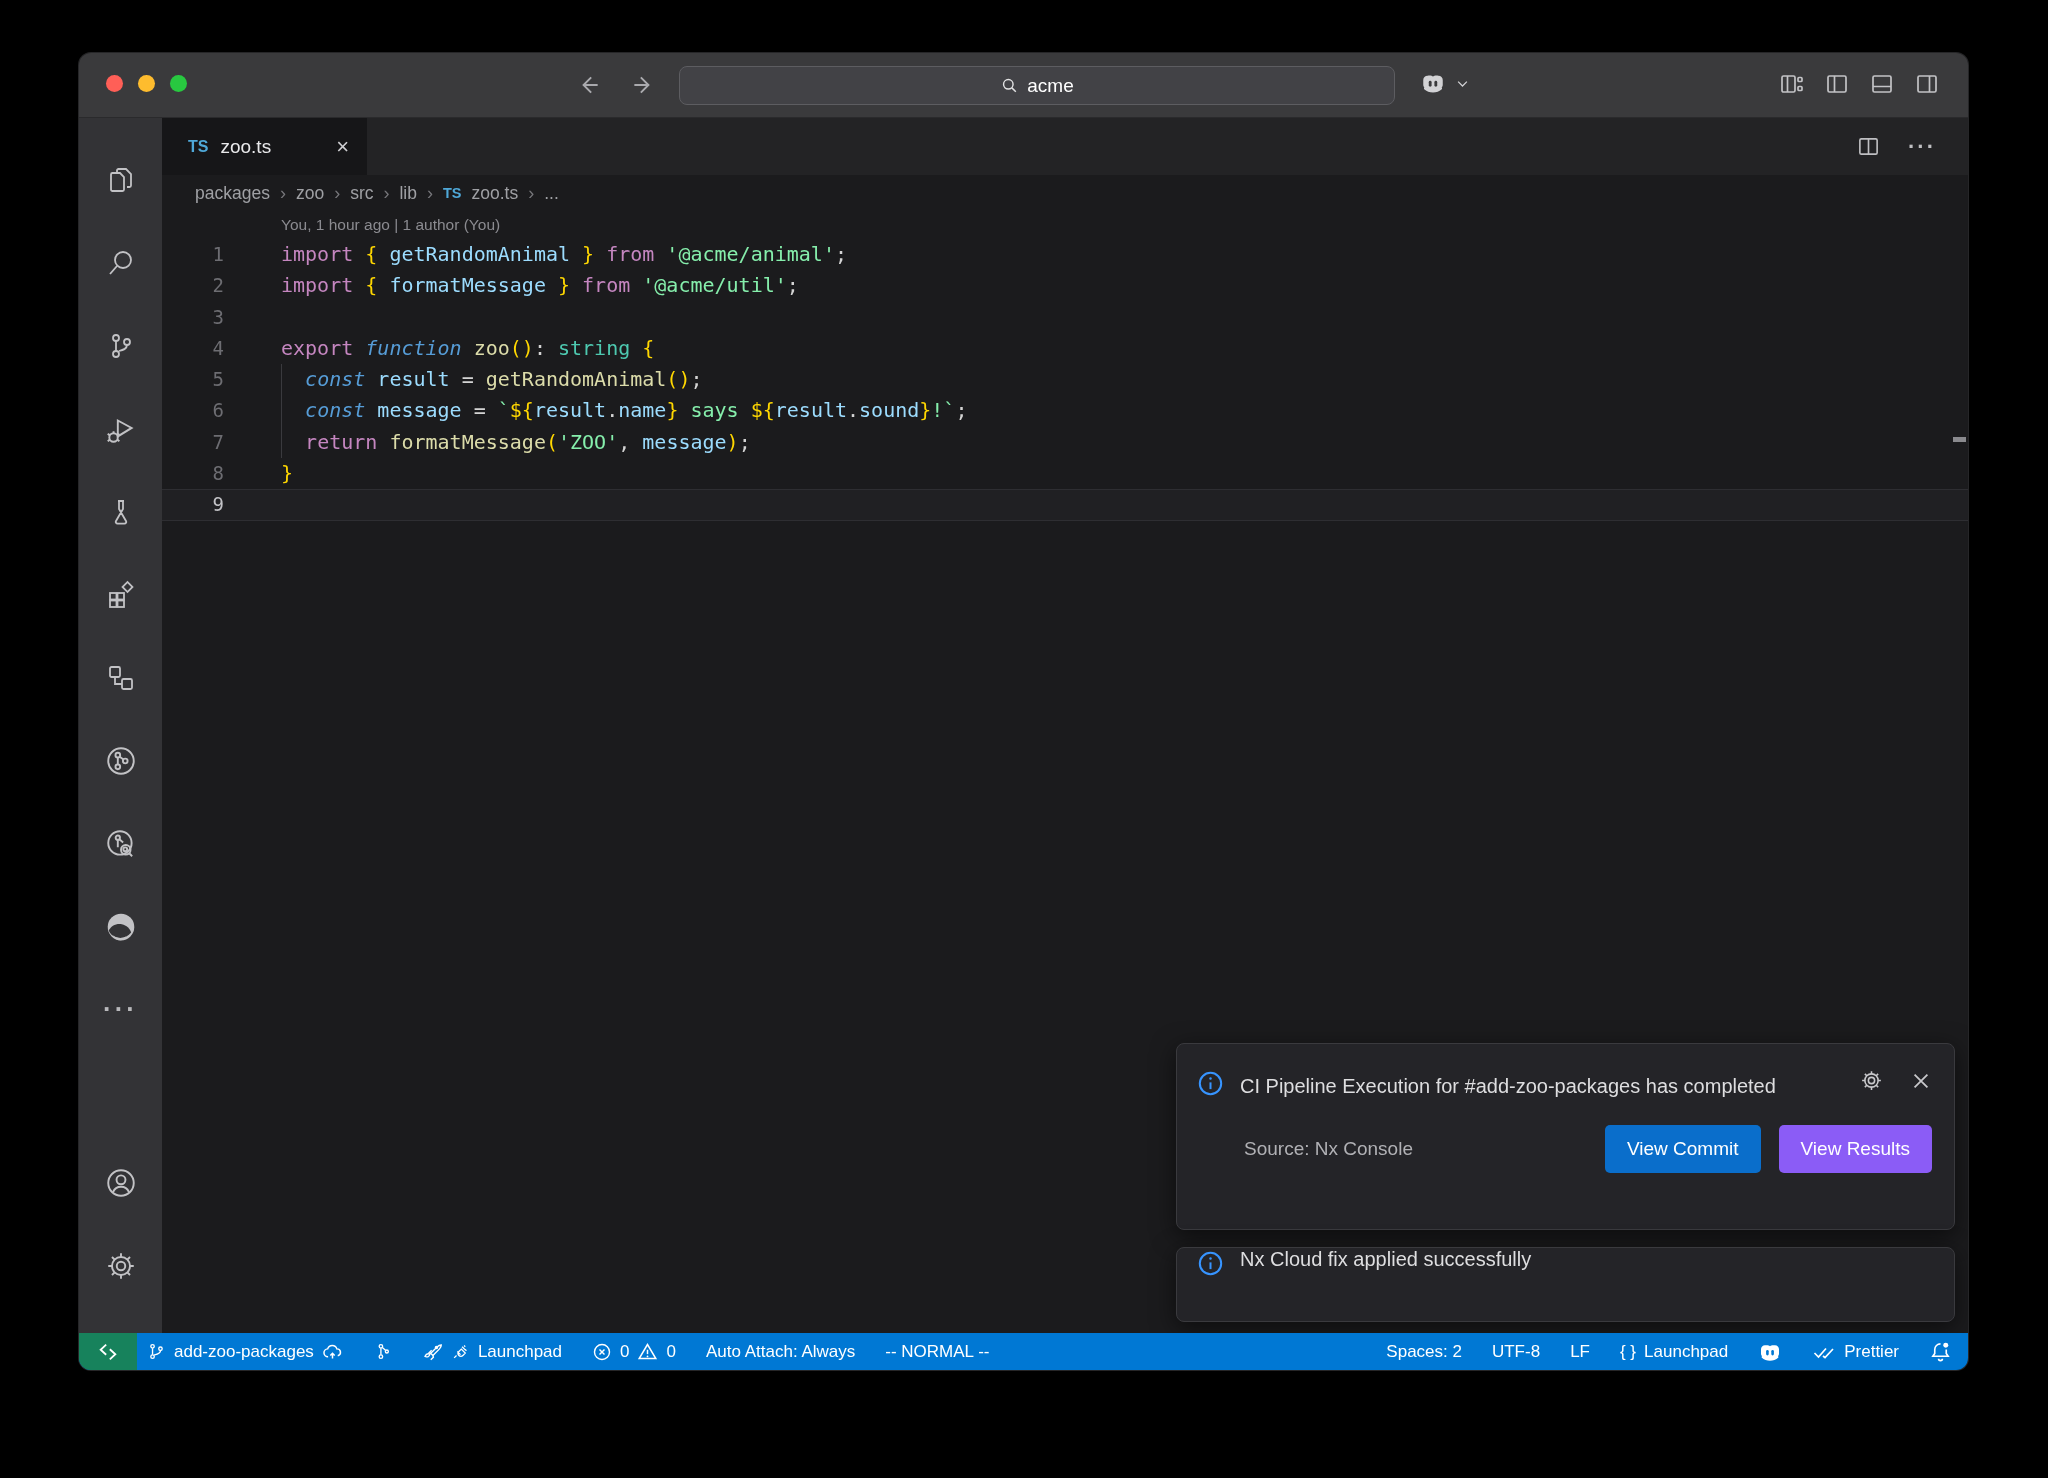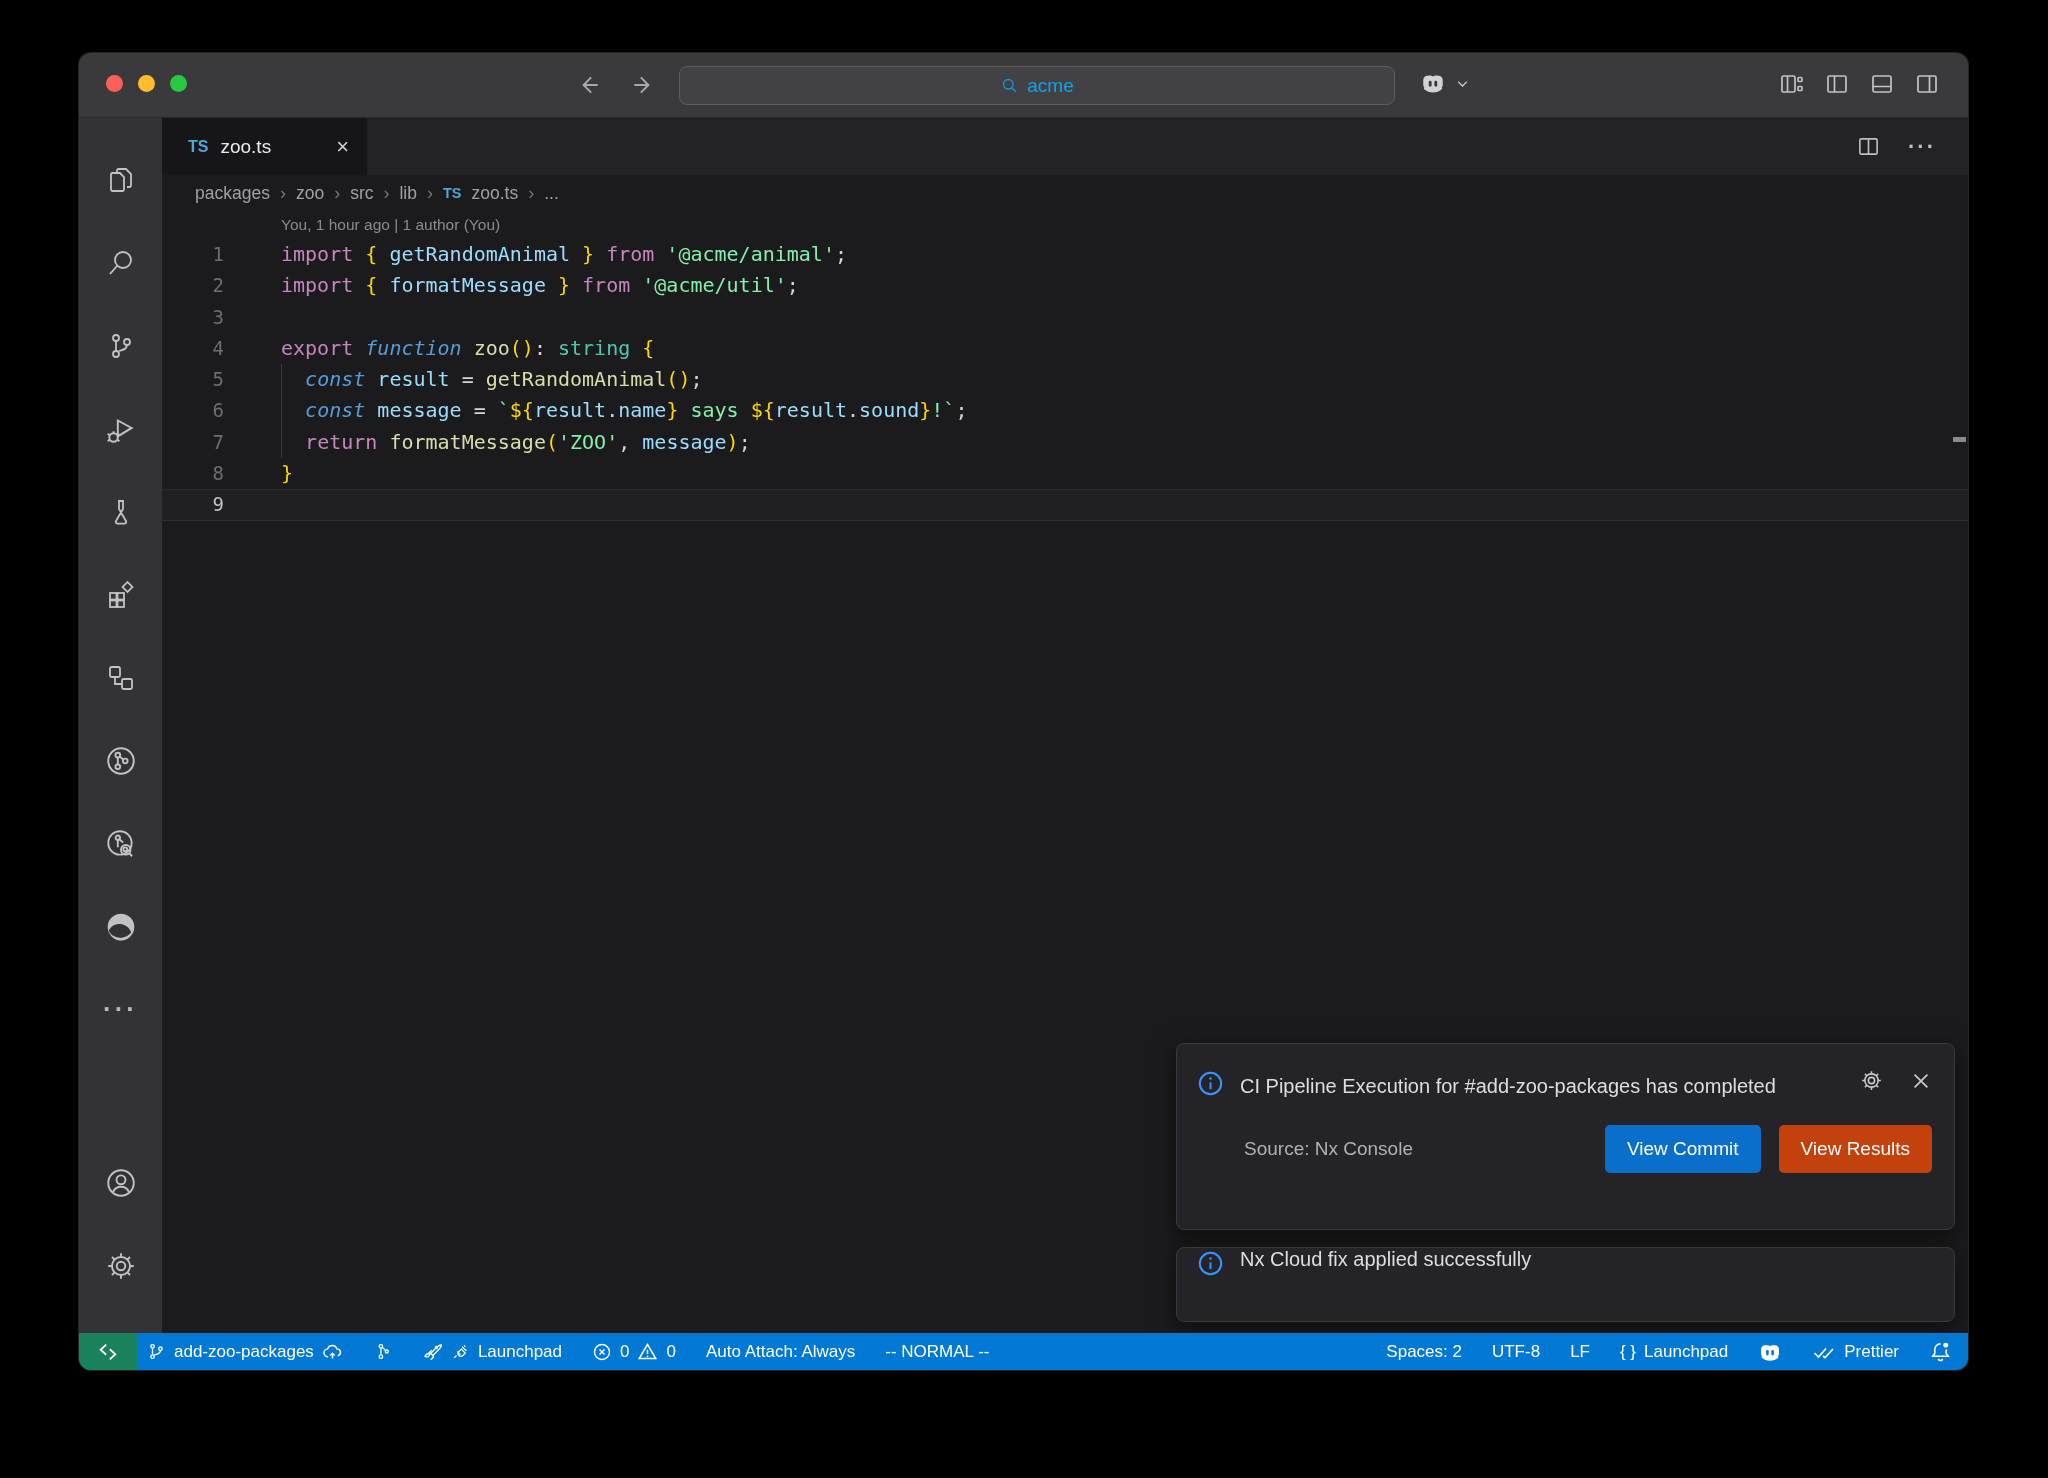--- a/index.html
+++ b/index.html
@@ -9,21 +9,21 @@
   
   .titlebar{position:absolute;left:0;top:0;right:0;height:64px;background:#3a3a3c;border-bottom:1px solid #2a2a2c;}
   .lights{position:absolute;left:27px;top:22px;display:flex;gap:15px;}
   .light{width:17px;height:17px;border-radius:50%;}
   .light.red{background:#ff5f57;}
   .light.yellow{background:#febc2e;}
   .light.green{background:#28c840;}
   .nav-arrow{position:absolute;top:16px;width:32px;height:32px;color:#a9a9ad;display:flex;align-items:center;justify-content:center;}
   .nav-back{left:494px;}
   .nav-fwd{left:548px;}
-  .searchbox{position:absolute;left:600px;top:13px;width:714px;height:37px;background:#424246;border:1px solid #5d5d61;border-radius:8px;display:flex;align-items:center;justify-content:center;gap:8px;color:#0ea5e9;font-size:19px;}
+  .searchbox{position:absolute;left:600px;top:13px;width:714px;height:37px;background:#424246;border:1px solid #5d5d61;border-radius:8px;display:flex;align-items:center;justify-content:center;gap:8px;color:#ffffff;font-size:19px;}
   .searchbox svg{opacity:.85;}
   .tb-copilot{position:absolute;left:1341px;top:17px;display:flex;align-items:center;gap:9px;color:#d2d2d5;--eye:#3a3a3c;}
   .layout-icons{position:absolute;right:29px;top:19px;display:flex;gap:21px;color:#c3c3c6;}
 
   
   .activitybar{position:absolute;left:0;top:65px;bottom:37px;width:83px;background:#333336;display:flex;flex-direction:column;align-items:center;padding-top:20px;box-sizing:border-box;}
   .ab-icon{height:83px;width:83px;display:flex;align-items:center;justify-content:center;color:#c2c2c5;}
   .ab-spacer{flex:1;}
   .ab-dots{color:#b9b9bc;font-size:26px;letter-spacing:3px;font-weight:bold;}
 
@@ -66,21 +66,21 @@
   .toast2{top:1194px;height:75px;display:flex;align-items:flex-start;padding:0 22px 0 20px;}
   .toast-head{display:flex;align-items:flex-start;}
   .info-icon{flex:0 0 auto;margin-top:2px;color:#3794ff;}
   .toast-title{margin-left:16px;width:575px;color:#dedee0;font-size:20px;line-height:37px;}
   .toast-tools{margin-left:auto;display:flex;gap:26px;color:#c9c9cc;align-items:center;}
   .toast-foot{display:flex;align-items:center;margin-top:20px;}
   .toast-source{margin-left:47px;color:#b1b1b5;font-size:19px;}
   .toast-buttons{margin-left:auto;display:flex;gap:18px;}
   .btn{height:48px;border-radius:5px;display:flex;align-items:center;justify-content:center;font-size:19px;color:#fff;padding:0 22px;}
   .btn-primary{background:#0a6ecb;}
-  .btn-secondary{background:#c2410c;}
+  .btn-secondary{background:#8b5cf6;}
   .toast2 .toast-title{width:auto;line-height:normal;}
 
   
   .statusbar{position:absolute;left:0;right:0;bottom:0;height:37px;background:#0078d4;display:flex;align-items:center;color:#fff;font-size:17px;}
   .remote-seg{width:58px;height:37px;background:#17825c;display:flex;align-items:center;justify-content:center;flex:0 0 auto;}
   .sb-left{display:flex;align-items:center;gap:30px;padding-left:10px;}
   .sb-right{margin-left:auto;display:flex;align-items:center;gap:30px;padding-right:16px;}
   .sb-item{display:flex;align-items:center;gap:8px;white-space:nowrap;}
   .sb-item svg{flex:0 0 auto;}
   .copilot-sb{--eye:#0078d4;}

